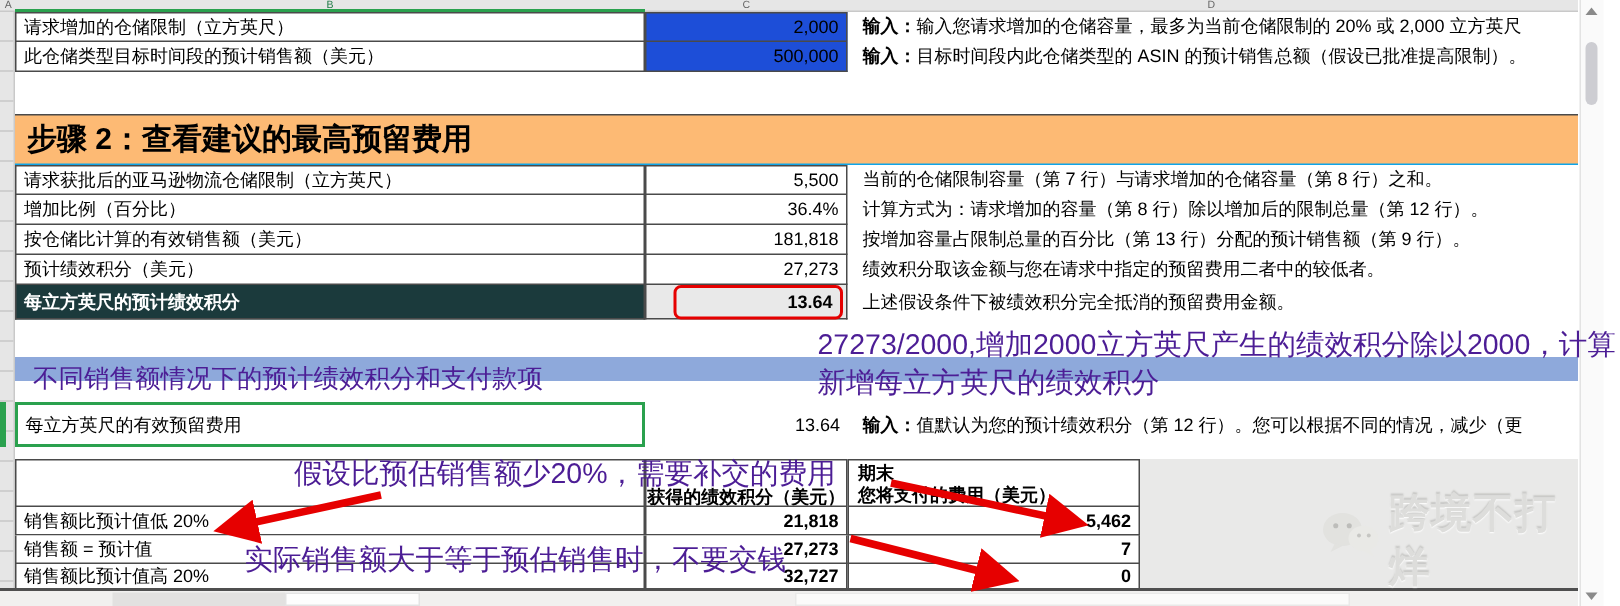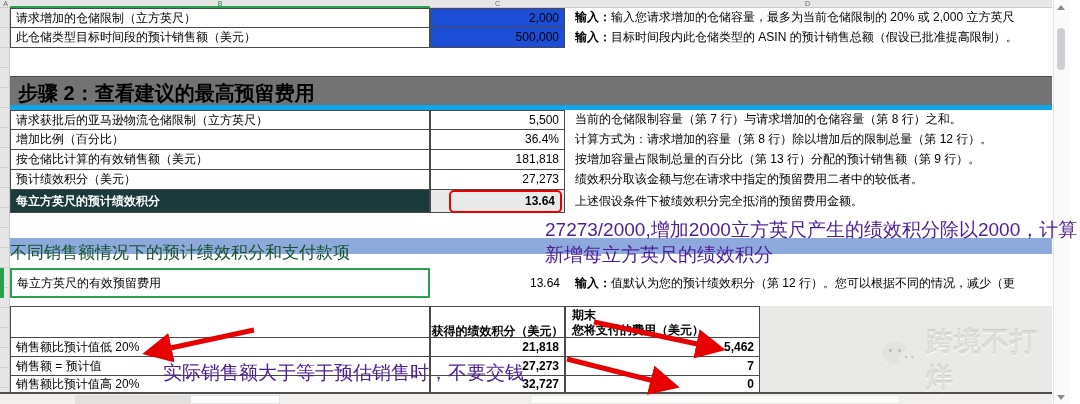--- a/index.html
+++ b/index.html
@@ -16,30 +16,30 @@
   
   .grid-row{position:absolute;left:10px;display:flex;}
   .cell{box-sizing:border-box;border:1px solid #4a4a4a;overflow:hidden;white-space:nowrap;}
   .lbl{width:420px;padding:0 0 0 5px;background:#fff;}
   .val{width:135px;text-align:right;padding:0 5px 0 0;background:#fff;}
   .yellow{background:#1d4ed8;}
   .desc{position:absolute;left:575px;white-space:nowrap;overflow:hidden;width:477px;}
   .b{font-weight:bold;}
   .h20{height:20px;line-height:19px;}
   
-  .band-step{left:10px;top:76px;width:1042px;height:34px;background:#737373;
-             border-top:1px solid #4a4a4a;border-bottom:5px solid #0ea5e9;
+  .band-step{left:10px;top:76px;width:1042px;height:34px;background:#fdba74;
+             border-top:1px solid #4a4a4a;border-bottom:1px solid #0ea5e9;
              font-size:20px;font-weight:bold;line-height:33px;padding-left:8px;}
   
   .teal-lbl{background:#1b3a3c;color:#fff;font-weight:bold;}
   .gray-val{background:#e9e9e9;font-weight:bold;}
   .redbox{left:449px;top:190px;width:113px;height:23px;border:2px solid #e60000;border-radius:5px;z-index:5;}
   
-  .band-blue{left:10px;top:238px;width:1042px;height:16px;background:#8ea9db;color:#14532d;
-             font-size:17px;line-height:30px;padding-left:0;}
+  .band-blue{left:10px;top:238px;width:1042px;height:16px;background:#8ea9db;color:#4c1d95;
+             font-size:17px;line-height:30px;padding-left:12px;}
   
   .green-cell{left:10px;top:268px;width:420px;height:30px;border:2px solid #2aa14e;background:#fff;
               line-height:26px;padding-left:5px;}
   .fee-val{left:430px;top:268px;width:135px;height:30px;line-height:30px;text-align:right;padding-right:5px;}
   .fee-desc{left:575px;top:268px;line-height:30px;width:477px;white-space:nowrap;overflow:hidden;}
   
   .bt-header .cell{border:1px solid #4a4a4a;font-weight:bold;white-space:normal;line-height:15px;}
   .bt-lblh{width:420px;background:#fff;}
   .bt-c2h{width:135px;text-align:center;padding-top:17px;}
   .bt-c3h{width:195px;padding:1px 16px 0 6px;}
@@ -170,20 +170,21 @@
     <div class="cell lbl" style="border-top:none;height:19px">销售额 = 预计值</div>
     <div class="cell val btv" style="border-top:none;height:19px">27,273</div>
     <div class="cell c3 btv" style="border-top:none;height:19px">7</div>
   </div>
   <div class="grid-row" style="top:376px;height:17px;line-height:16px">
     <div class="cell lbl" style="border-top:none;height:17px">销售额比预计值高 20%</div>
     <div class="cell val btv" style="border-top:none;height:17px">32,727</div>
     <div class="cell c3 btv" style="border-top:none;height:17px">0</div>
   </div>
 
+  <div class="red-note" style="left:196px;top:303px">假设比预估销售额少20%，需要补交的费用</div>
   <div class="red-note" style="left:163px;top:360px">实际销售额大于等于预估销售时，不要交钱</div>
 
   <svg class="arrows">
     <defs>
       <marker id="ah" markerWidth="6" markerHeight="6" refX="4" refY="3" orient="auto">
         <path d="M0,0 L6,3 L0,6 Z" fill="#e60000"></path>
       </marker>
     </defs>
     <line x1="254" y1="330" x2="152" y2="352" stroke="#e60000" stroke-width="5" marker-end="url(#ah)"></line>
     <line x1="594" y1="322" x2="716" y2="348" stroke="#e60000" stroke-width="5" marker-end="url(#ah)"></line>

